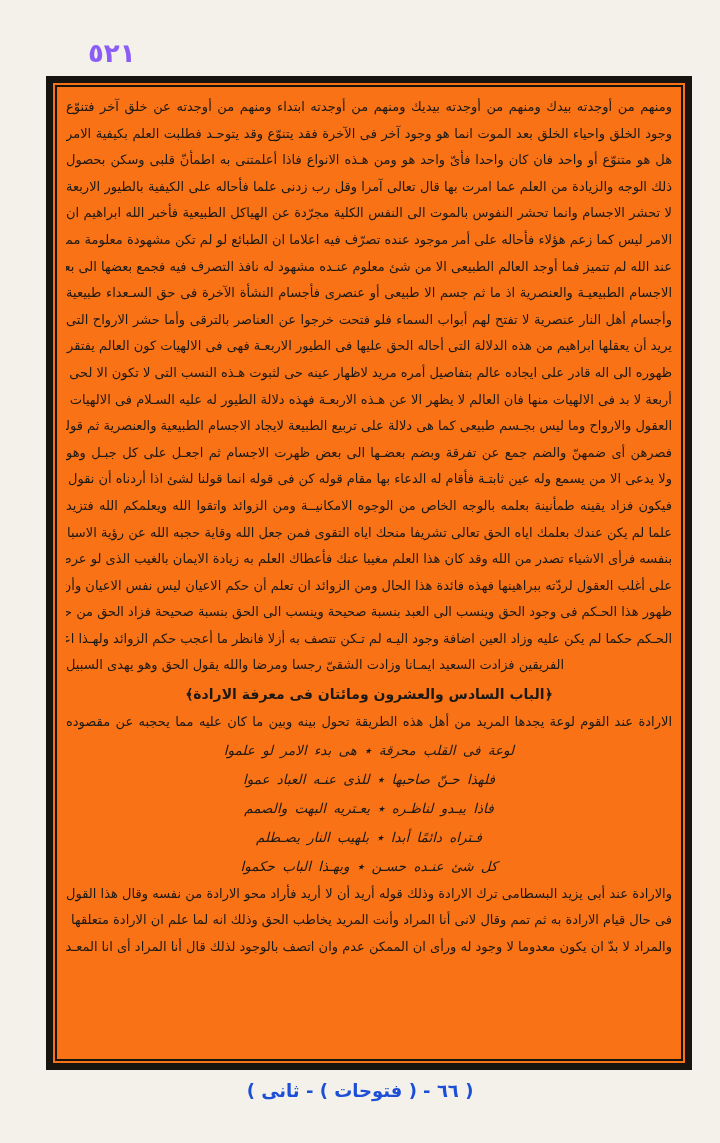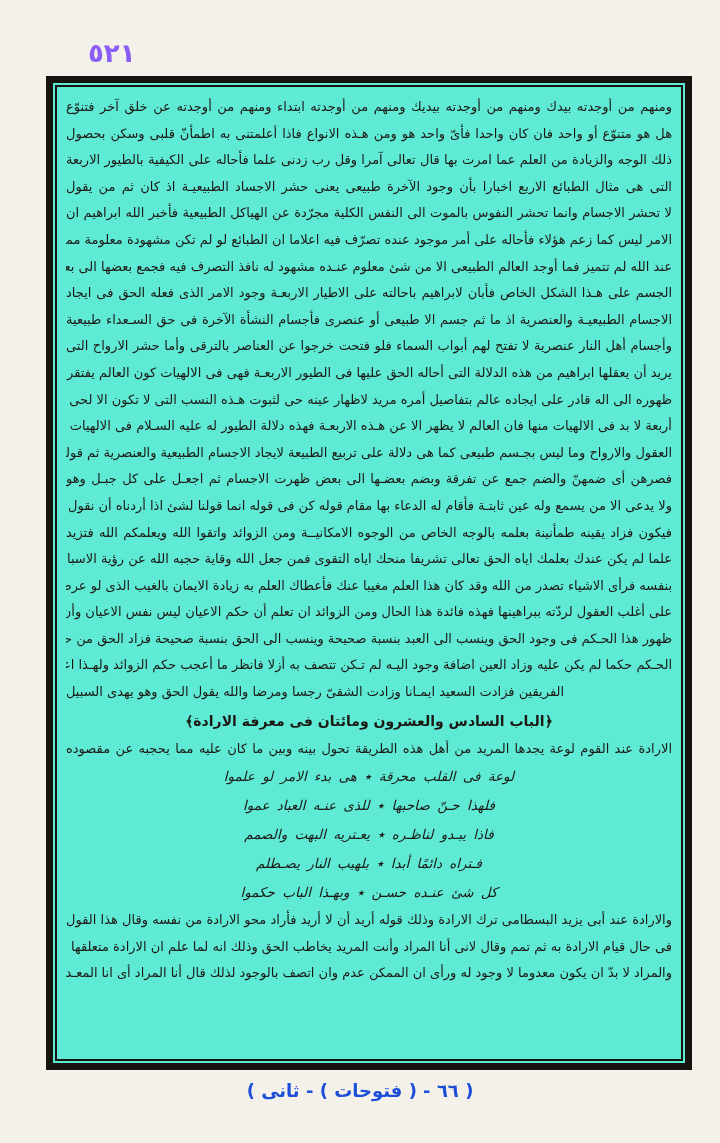--- a/index.html
+++ b/index.html
@@ -18,21 +18,21 @@
     font-weight: bold;
     letter-spacing: 2px;
     color: #8b5cf6;
   }
   .frame-outer {
     position: absolute;
     left: 46px; top: 76px;
     width: 646px; height: 994px;
     border: 7px solid #17130e;
     box-sizing: border-box;
-    background: #5eead4;
+    background: #f97316;
   }
   .frame-inner {
     position: absolute;
     left: 2px; top: 2px; right: 2px; bottom: 2px;
     border: 2px solid #17130e;
   }
   .text-area {
     position: absolute;
     left: 9px; top: 7px; right: 9px; bottom: 7px;
     direction: rtl;
@@ -86,27 +86,26 @@
 </head>
 <body>
 
 <div class="page-number">٥٢١</div>
 
 <div class="frame-outer">
   <div class="frame-inner">
     <div class="text-area">
 
       <div class="jl">ومنهم من أوجدته بيدك ومنهم من أوجدته بيديك ومنهم من أوجدته ابتداء ومنهم من أوجدته عن خلق آخر فتنوّع</div>
+      <div class="jl">وجود الخلق واحياء الخلق بعد الموت انما هو وجود آخر فى الآخرة فقد يتنوّع وقد يتوحـد فطلبت العلم بكيفية الامر</div>
       <div class="jl">هل هو متنوّع أو واحد فان كان واحدا فأىّ واحد هو ومن هـذه الانواع فاذا أعلمتنى به اطمأنّ قلبى وسكن بحصول</div>
       <div class="jl">ذلك الوجه والزيادة من العلم عما امرت بها قال تعالى آمرا وقل رب زدنى علما فأحاله على الكيفية بالطيور الاربعة</div>
-      <div class="jl">التى هى مثال الطبائع الاربع اخبارا بأن وجود الآخرة طبيعى يعنى حشر الاجساد الطبيعيـة اذ كان ثم من يقول</div>
       <div class="jl">لا تحشر الاجسام وانما تحشر النفوس بالموت الى النفس الكلية مجرّدة عن الهياكل الطبيعية فأخبر الله ابراهيم ان</div>
       <div class="jl">الامر ليس كما زعم هؤلاء فأحاله على أمر موجود عنده تصرّف فيه اعلاما ان الطبائع لو لم تكن مشهودة معلومة مميزة</div>
       <div class="jl">عند الله لم تتميز فما أوجد العالم الطبيعى الا من شئ معلوم عنـده مشهود له نافذ التصرف فيه فجمع بعضها الى بعض فأظهر</div>
-      <div class="jl">الجسم على هـذا الشكل الخاص فأبان لابراهيم باحالته على الاطيار الاربعـة وجود الامر الذى فعله الحق فى ايجاد</div>
       <div class="jl">الاجسام الطبيعيـة والعنصرية اذ ما ثم جسم الا طبيعى أو عنصرى فأجسام النشأة الآخرة فى حق السـعداء طبيعية</div>
       <div class="jl">وأجسام أهل النار عنصرية لا تفتح لهم أبواب السماء فلو فتحت خرجوا عن العناصر بالترقى وأما حشر الارواح التى</div>
       <div class="jl">يريد أن يعقلها ابراهيم من هذه الدلالة التى أحاله الحق عليها فى الطيور الاربعـة فهى فى الالهيات كون العالم يفتقر فى</div>
       <div class="jl">ظهوره الى اله قادر على ايجاده عالم بتفاصيل أمره مريد لاظهار عينه حى لثبوت هـذه النسب التى لا تكون الا لحى فهذه</div>
       <div class="jl">أربعة لا بد فى الالهيات منها فان العالم لا يظهر الا عن هـذه الاربعـة فهذه دلالة الطيور له عليه السـلام فى الالهيات فى</div>
       <div class="jl">العقول والارواح وما ليس بجـسم طبيعى كما هى دلالة على تربيع الطبيعة لايجاد الاجسام الطبيعية والعنصرية ثم قوله</div>
       <div class="jl">فصرهن أى ضمهنّ والضم جمع عن تفرقة وبضم بعضـها الى بعض ظهرت الاجسام ثم اجعـل على كل جبـل وهو</div>
       <div class="jl">ولا يدعى الا من يسمع وله عين ثابتـة فأقام له الدعاء بها مقام قوله كن فى قوله انما قولنا لشئ اذا أردناه أن نقول له كن</div>
       <div class="jl">فيكون فزاد يقينه طمأنينة بعلمه بالوجه الخاص من الوجوه الامكانيــة ومن الزوائد واتقوا الله ويعلمكم الله فتزيد</div>
       <div class="jl">علما لم يكن عندك بعلمك اياه الحق تعالى تشريفا منحك اياه التقوى فمن جعل الله وقاية حجبه الله عن رؤية الاسباب</div>

